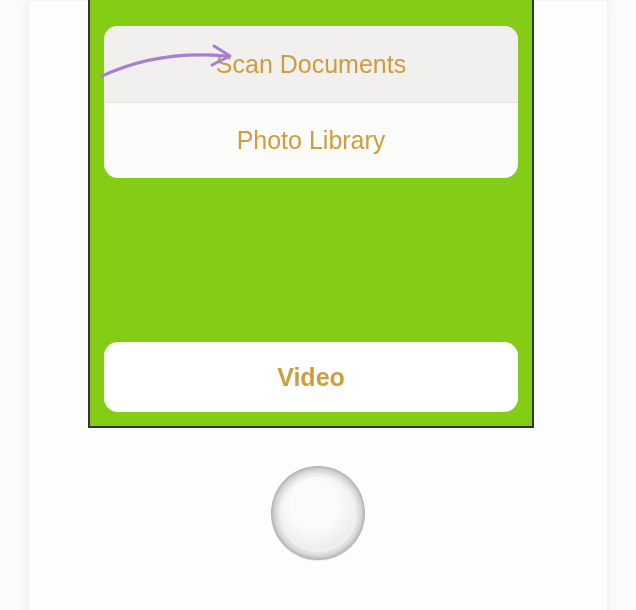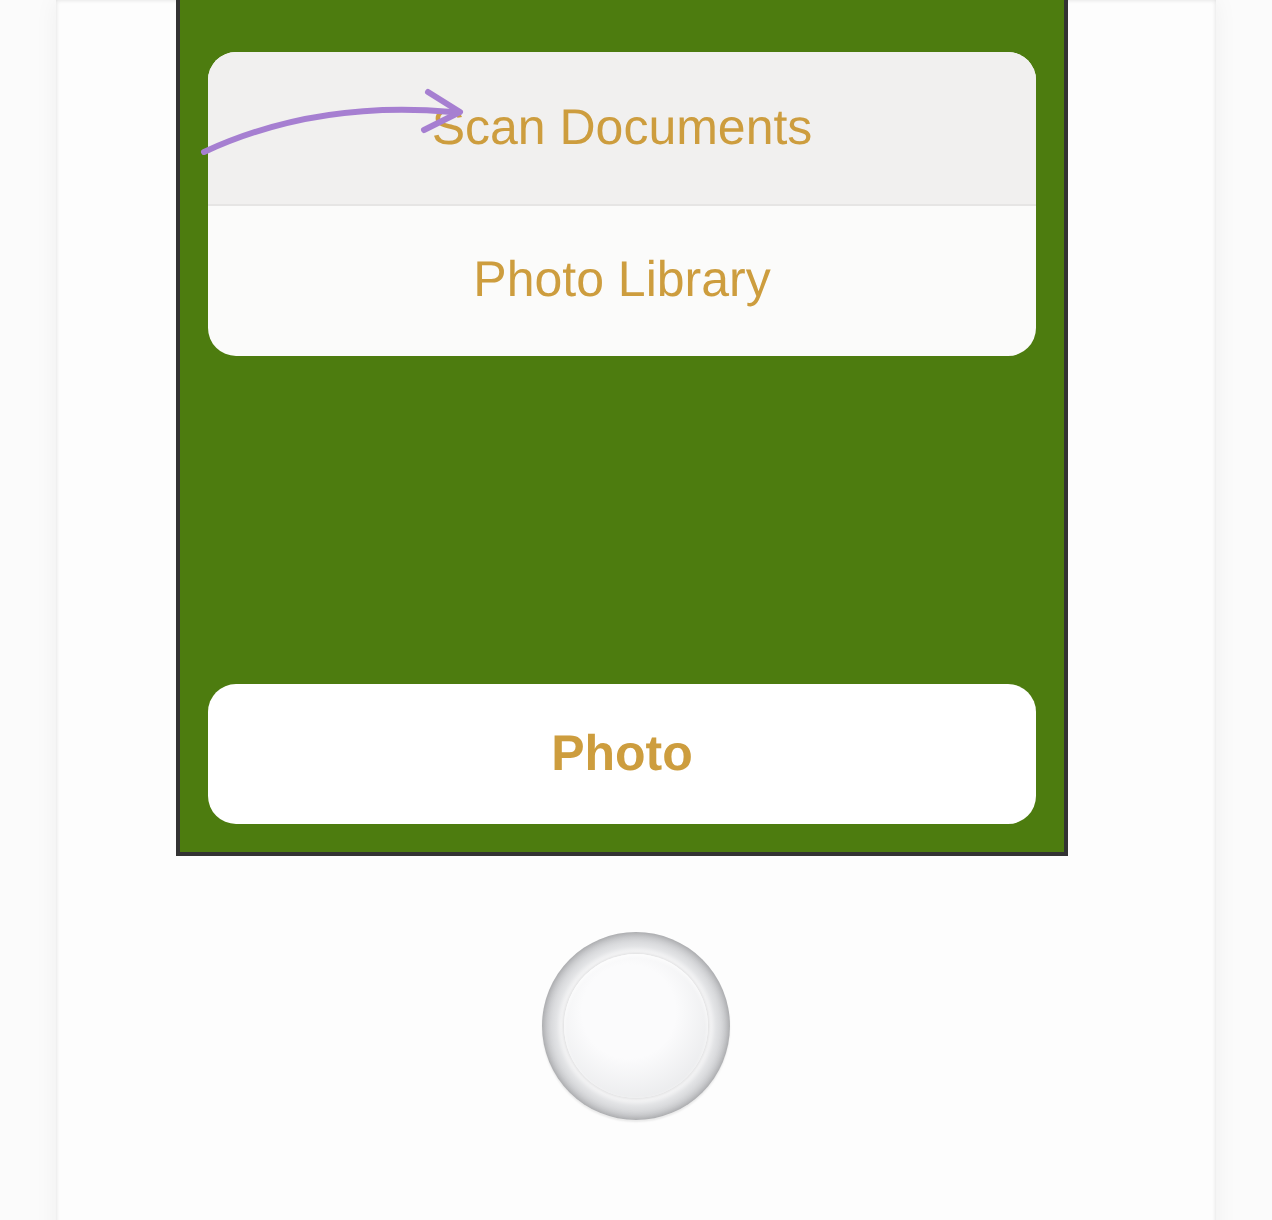--- a/index.html
+++ b/index.html
@@ -24,21 +24,21 @@
       background: #fdfdfd;
       border-radius: 0 0 80px 80px;
       box-shadow: inset 0 0 2px #ddd, 0 0 12px rgba(0,0,0,0.05);
     }
     .screen {
       position: absolute;
       top: 0;
       left: 60px;
       right: 74px;
       height: 428px;
-      background: #4d7c0f;
+      background: #84cc16;
       border-left: 2px solid #333;
       border-right: 2px solid #333;
       border-bottom: 2px solid #333;
       overflow: hidden;
       text-align: center;
     }
     .action-sheet-group {
       position: absolute;
       left: 14px;
       right: 14px;
@@ -118,21 +118,21 @@
     <div class="action-sheet-group">
       <div class="action-item">
         <span>Scan Documents</span>
       </div>
       <div class="action-item">
         <span>Photo Library</span>
       </div>
     </div>
 
     <div class="cancel-button">
-      <span>Photo</span>
+      <span>Video</span>
     </div>
 
     <svg class="arrow-annotation" width="150" height="48" viewBox="0 0 150 48">
       <path d="M 4 38 Q 60 12, 128 18" stroke="#a67fd1" stroke-width="3" fill="none" stroke-linecap="round"></path>
       <path d="M 116 8 L 132 18 L 114 27" stroke="#a67fd1" stroke-width="3" fill="none" stroke-linecap="round" stroke-linejoin="round"></path>
     </svg>
 
   </div>
 
   <div class="home-button">

